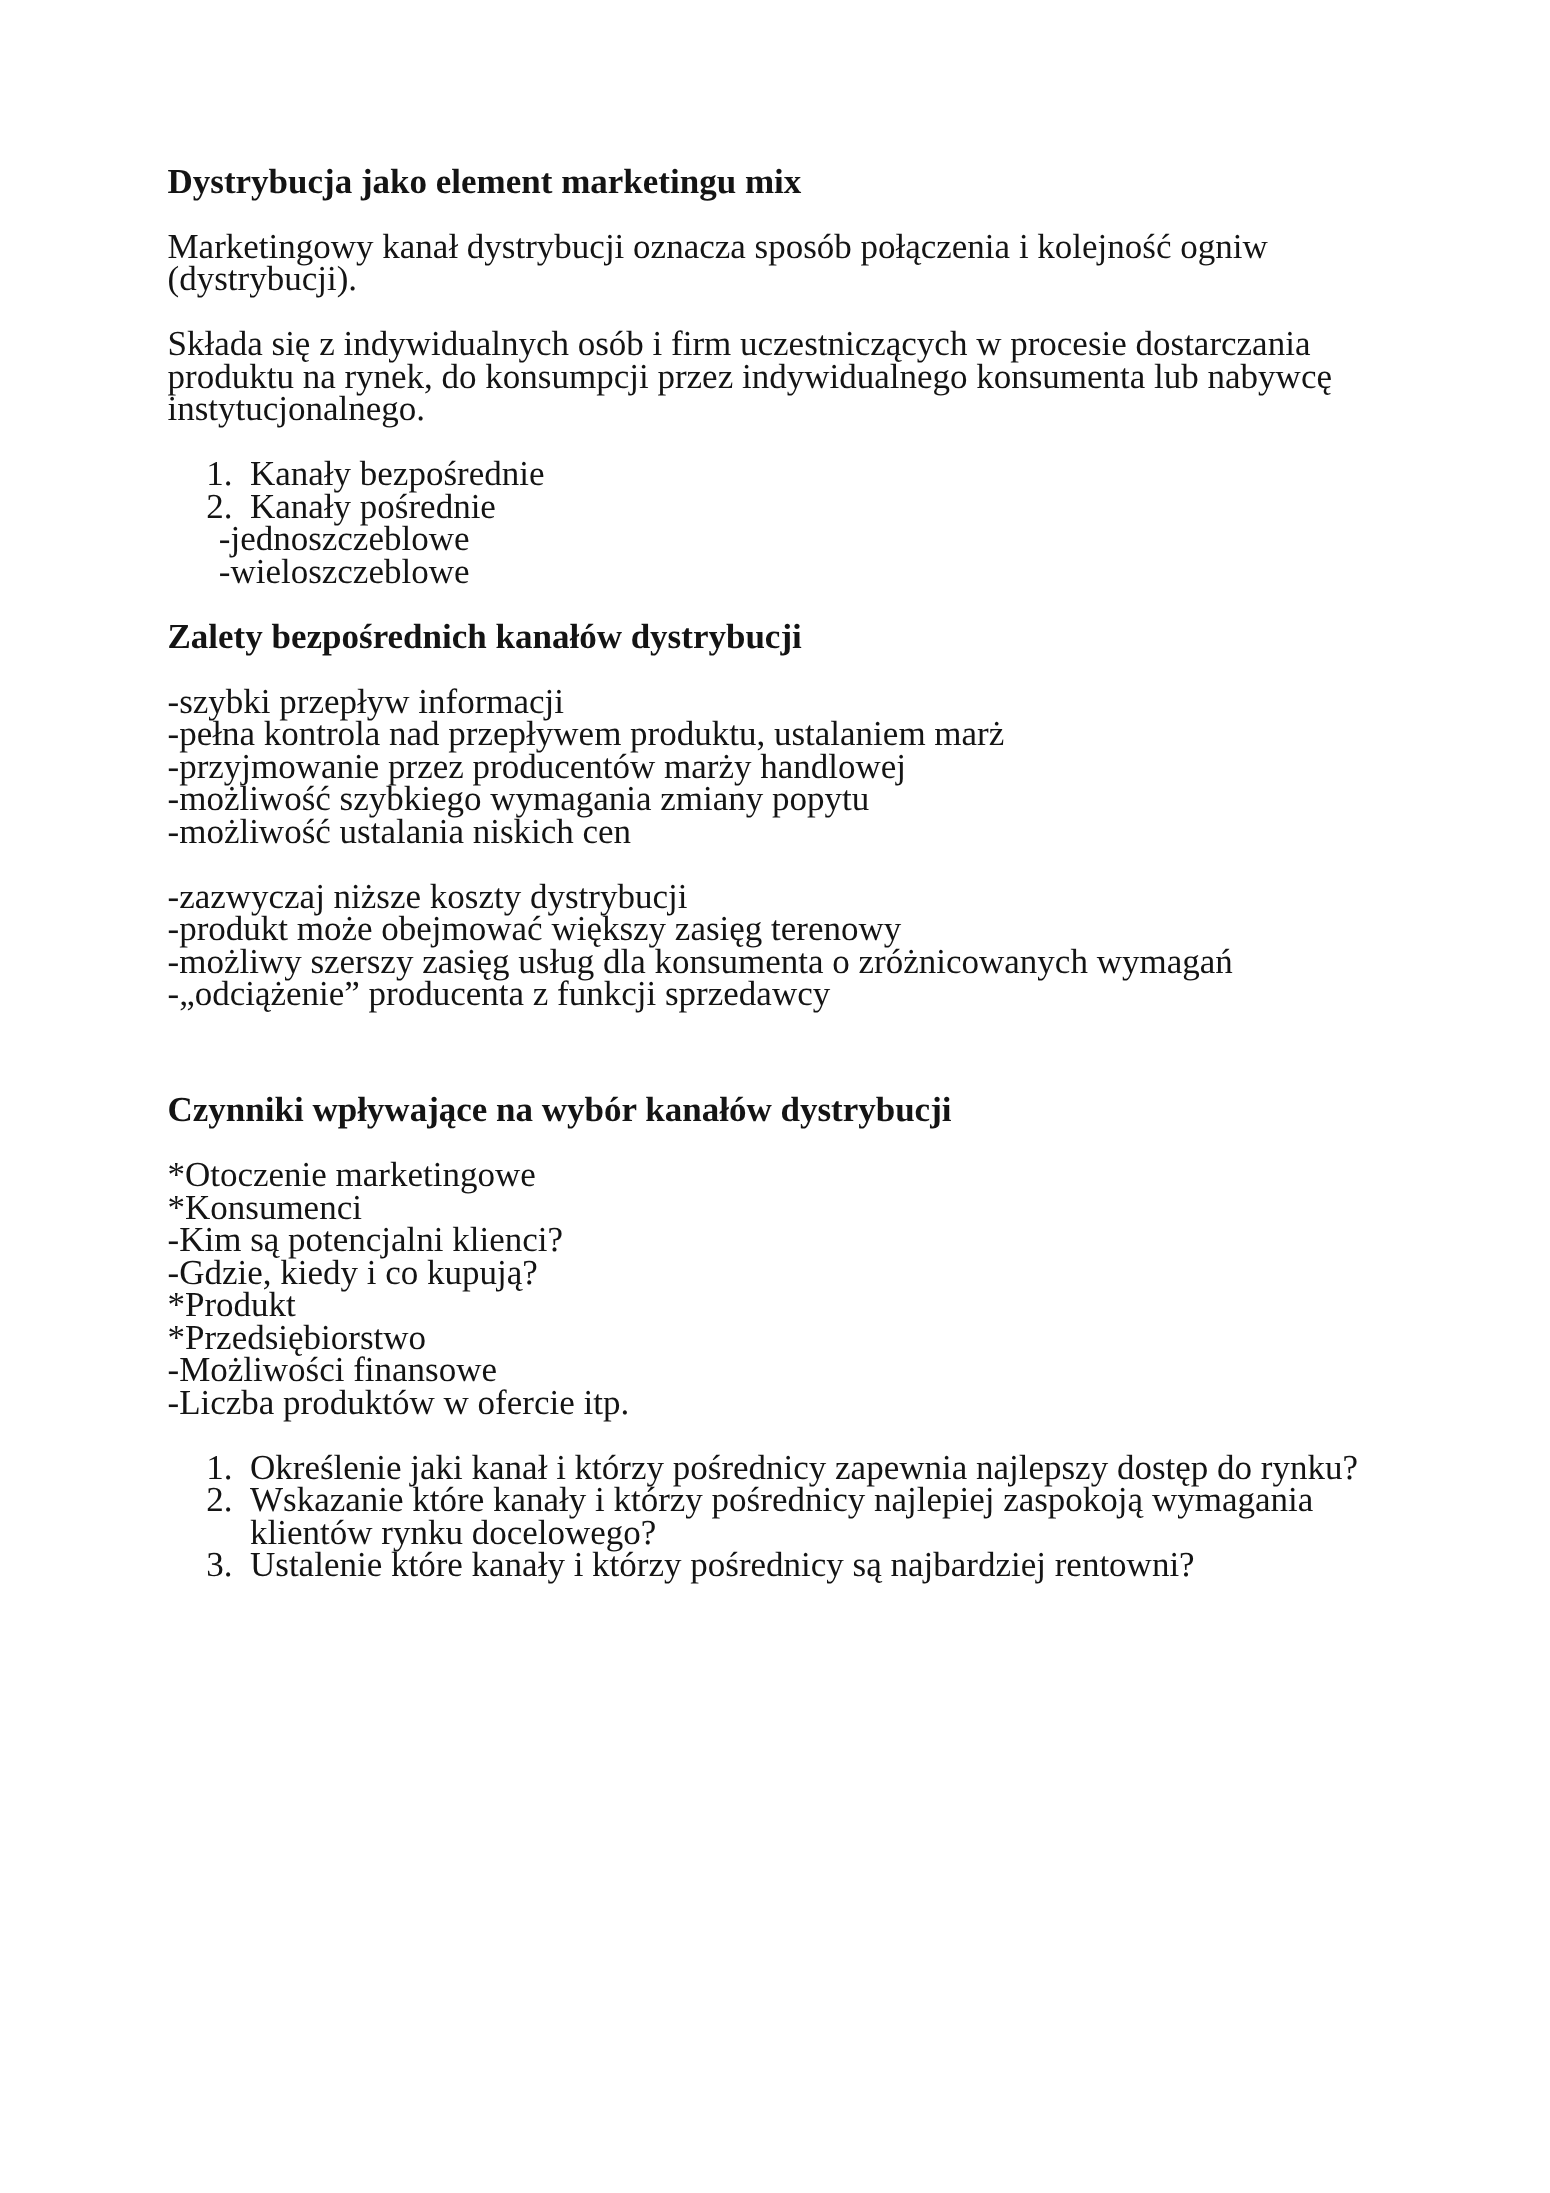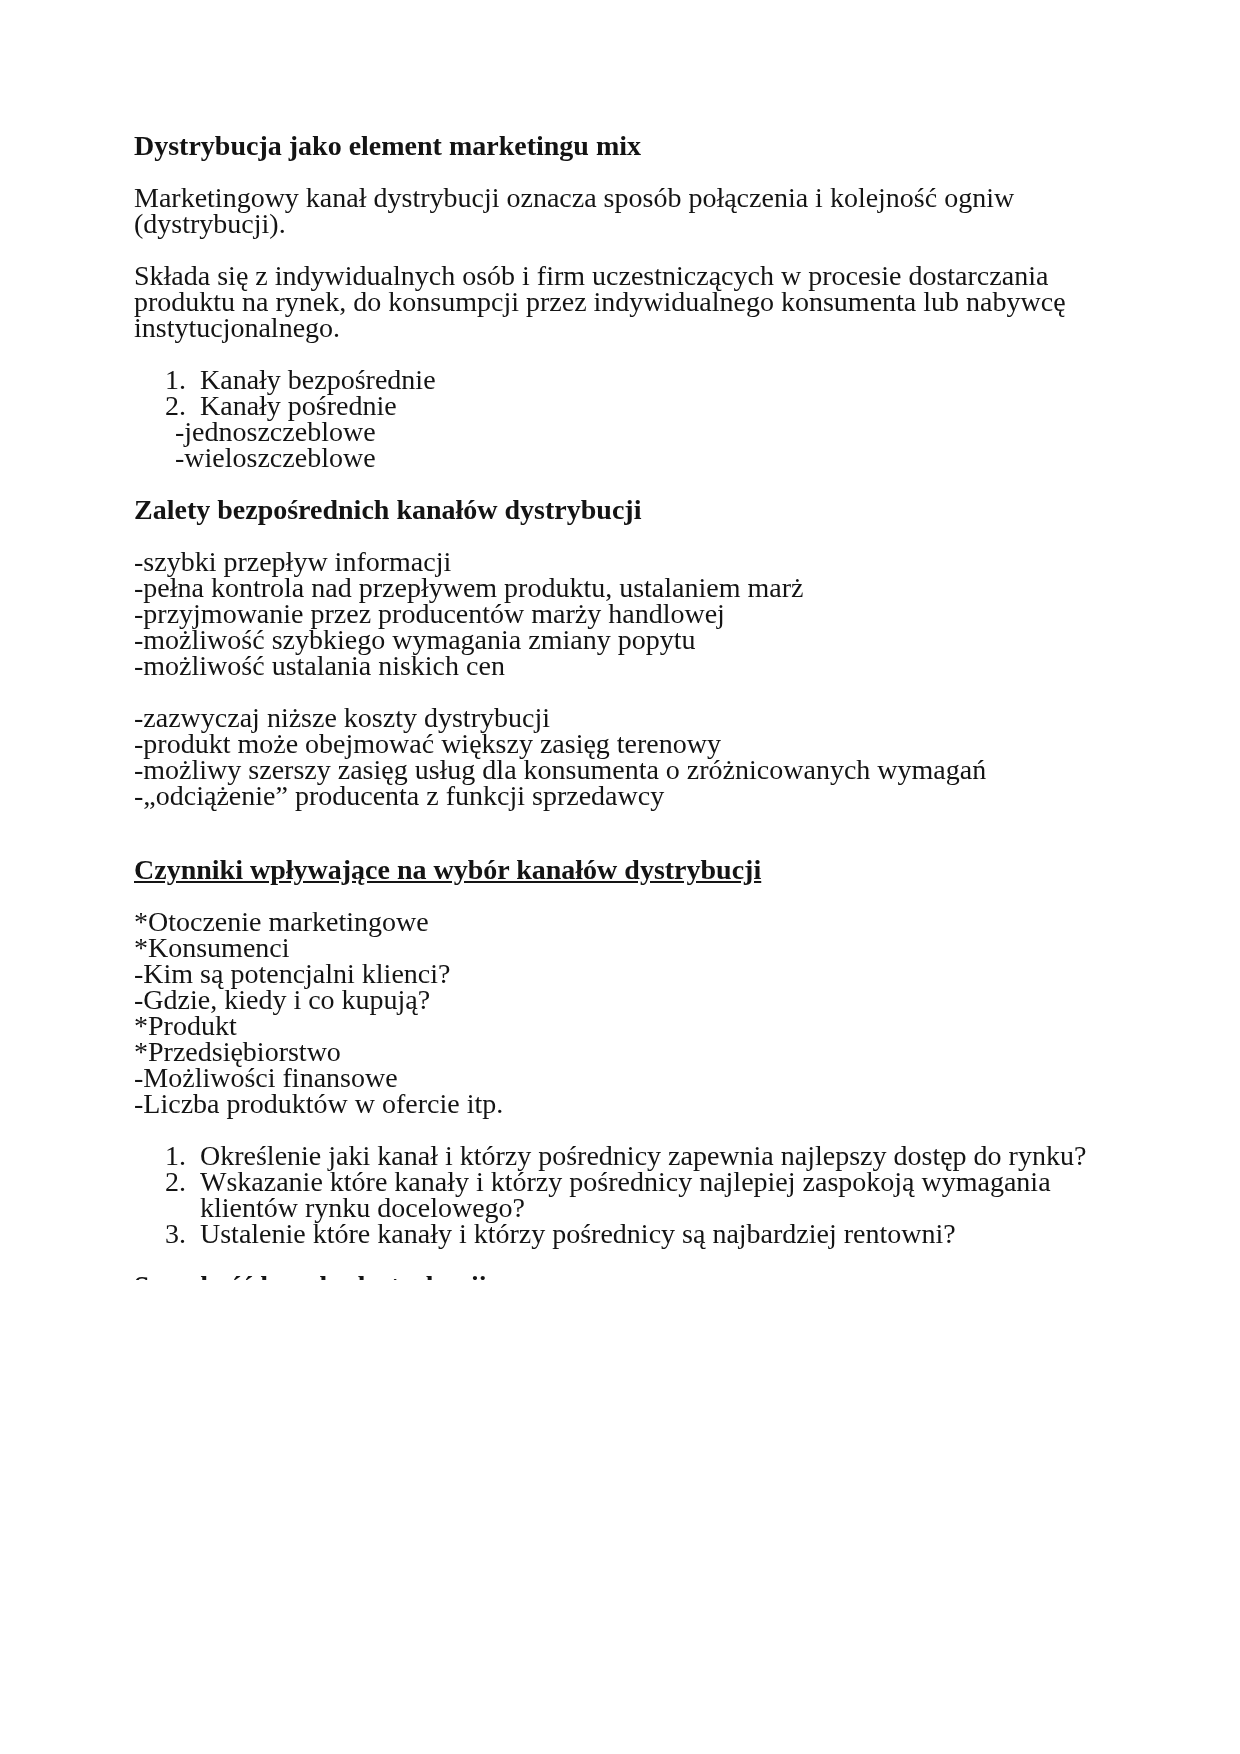--- a/index.html
+++ b/index.html
@@ -37,22 +37,21 @@
     flex: 0 0 35px;
     margin-left: 31px;
   }
   .numtext {
     flex: 1;
   }
   .sub {
     margin-left: 41px;
   }
   .gap-large {
-    margin-top: 48px;
-    text-decoration: underline;
+    margin-top: 67px;
   }
 </style>
 </head>
 <body>
 
 <div class="page">
 
   <div class="block heading">Dystrybucja jako element marketingu mix</div>
 
   <div class="block">Marketingowy kanał dystrybucji oznacza sposób połączenia i kolejność ogniw (dystrybucji).</div>

